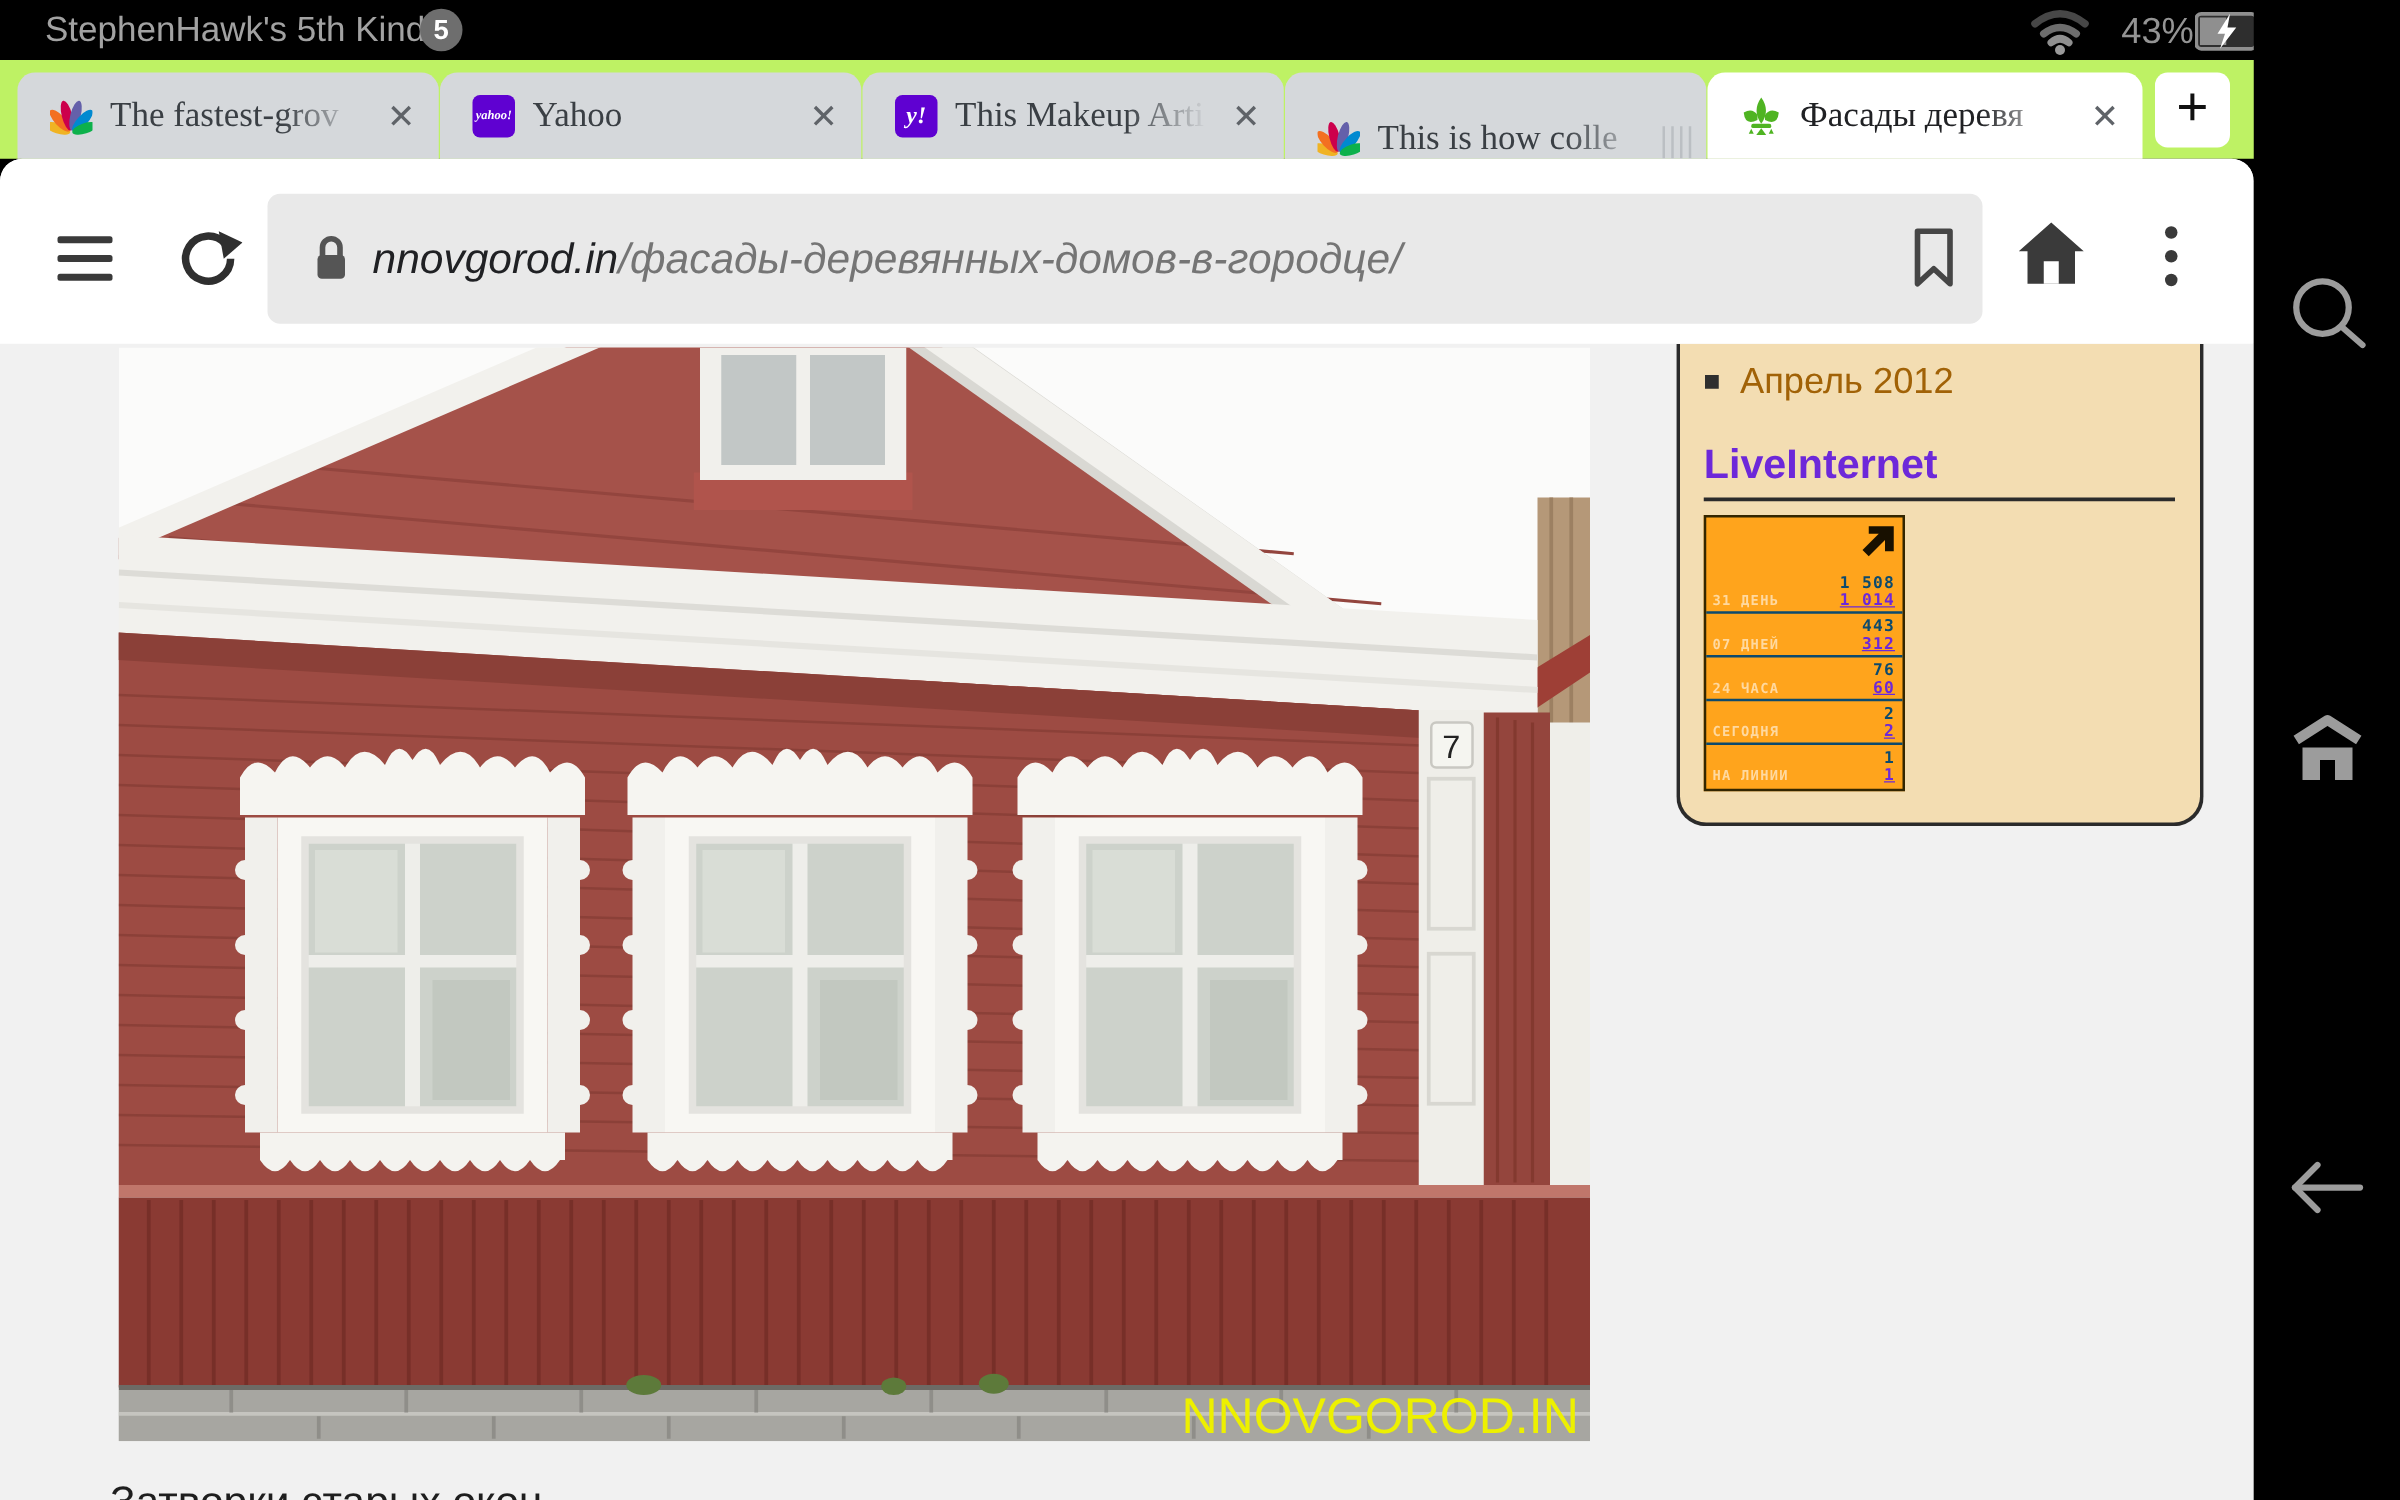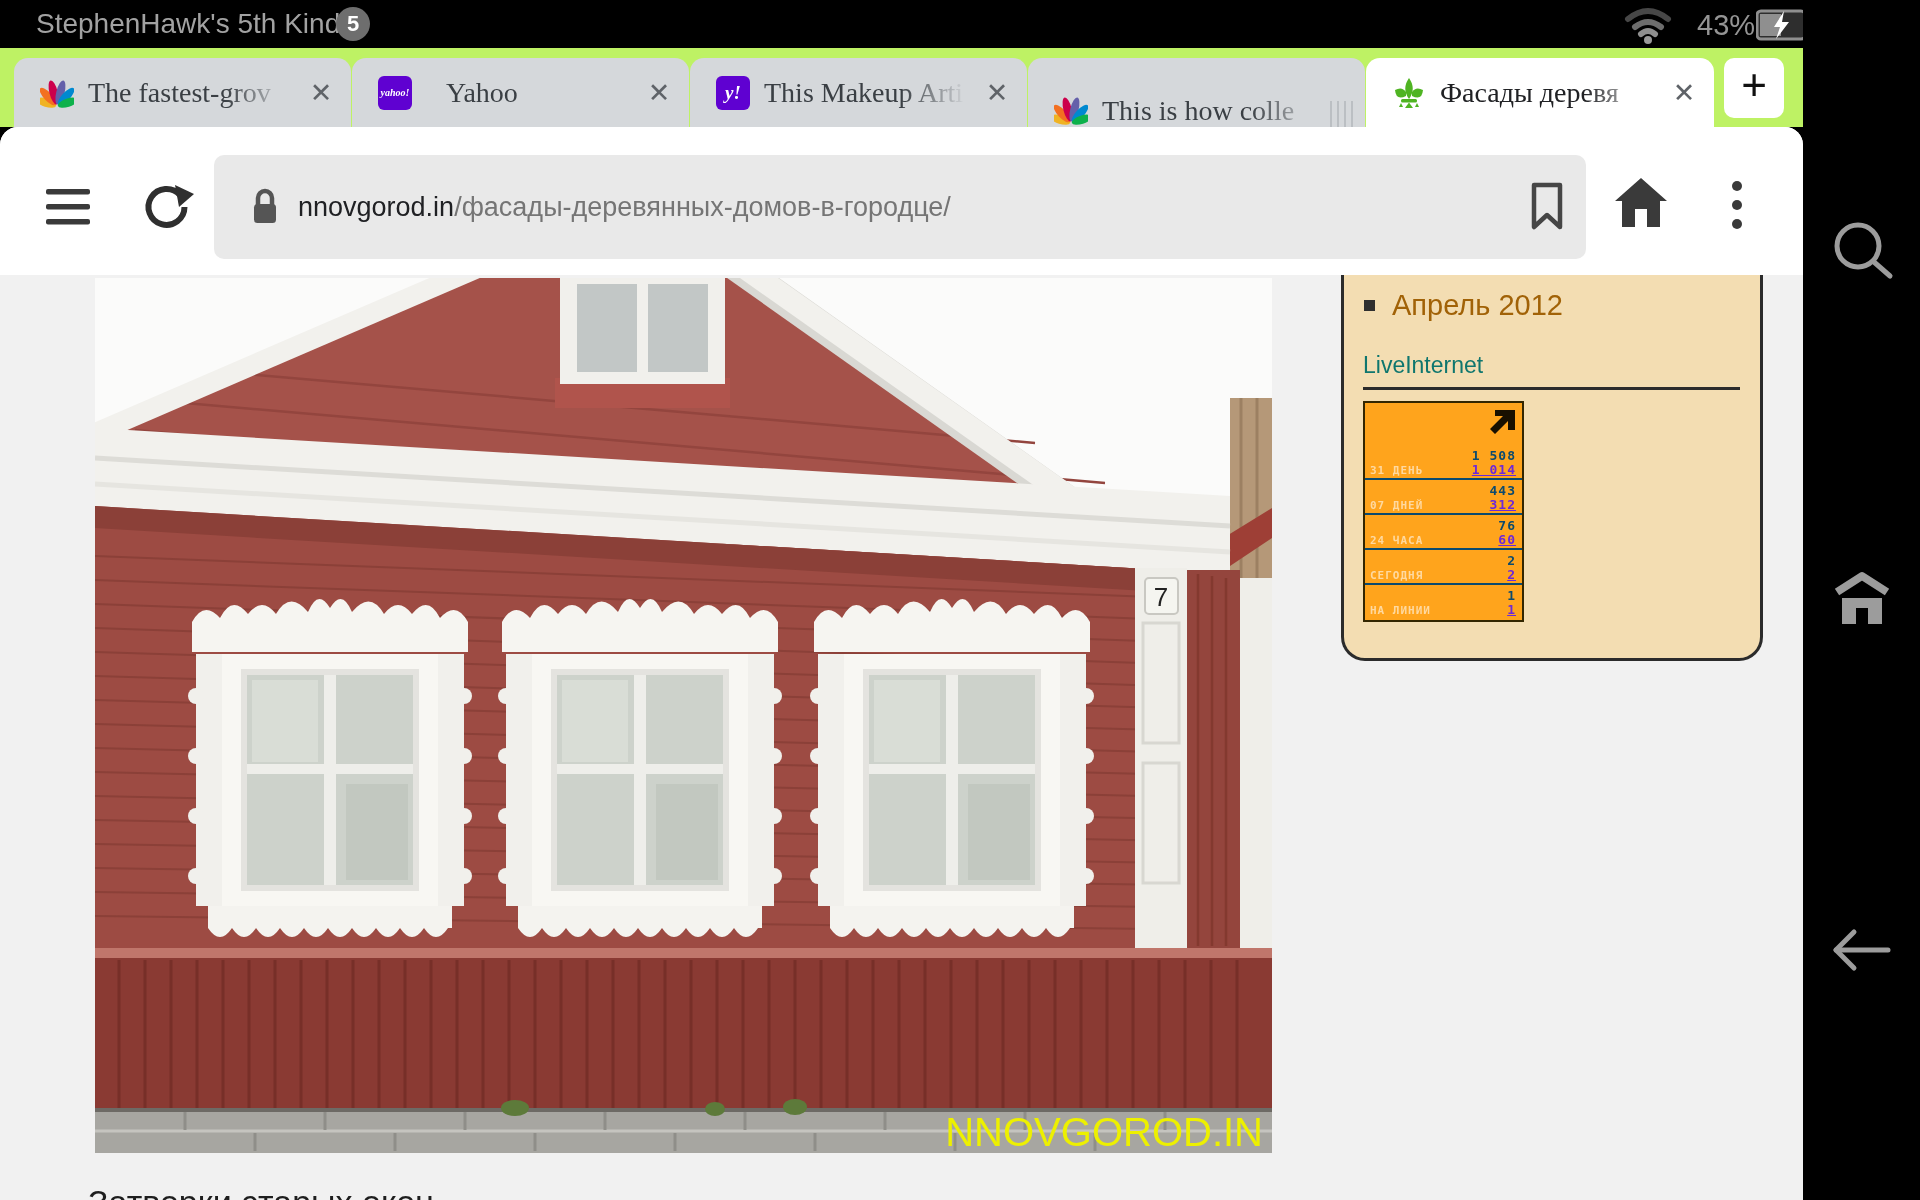--- a/index.html
+++ b/index.html
@@ -33,36 +33,36 @@
   .tab-lines{display:flex;gap:5px;margin-right:12px;}
   .tab-lines i{display:block;width:2px;height:26px;background:#bbbfc3;}
   .newtab{position:absolute;left:1724px;top:10px;width:60px;height:60px;background:#fff;border-radius:10px;
           color:#111;font-size:46px;font-weight:bold;text-align:center;line-height:56px;}
   
   .chrome{position:absolute;left:0;top:127px;width:1803px;height:1073px;background:#fff;
           border-radius:18px 18px 0 0;overflow:hidden;}
   .toolbar{position:absolute;left:0;top:0;width:100%;height:148px;background:#fff;}
   .tb-btn{position:absolute;}
   .urlbar{position:absolute;left:214px;top:28px;width:1372px;height:104px;background:#e9e9e9;border-radius:10px;}
-  .urltext{position:absolute;left:84px;top:0;height:88px;line-height:104px;font-size:27px;white-space:nowrap;}
+  .urltext{position:absolute;left:84px;top:0;height:88px;line-height:104px;font-size:34px;white-space:nowrap;font-style:italic;}
   .url-domain{color:#202124;}
   .url-path{color:#757575;}
   .lock{position:absolute;left:36px;top:32px;}
   .bm{position:absolute;right:18px;top:26px;}
   
   .content{position:absolute;left:0;top:148px;width:1803px;height:925px;background:#f1f1f1;overflow:hidden;}
   .photo{position:absolute;left:95px;top:3px;width:1177px;height:875px;}
   .partial-heading{position:absolute;left:88px;top:908px;font-size:34px;color:#1e1e1e;}
   
   .panel{position:absolute;left:1341px;top:0px;width:422px;height:386px;background:#f3ddb2;
          border:3px solid #2b2b2b;border-top:none;border-radius:0 0 24px 24px;box-sizing:border-box;}
   .archive-row{display:flex;align-items:center;margin:14px 0 0 20px;}
   .archive-bullet{width:11px;height:11px;background:#2f2f2f;margin-right:17px;}
   .archive-link{font-size:29px;color:#a16207;}
-  .li-head{margin:30px 0 0 19px;font-size:23px;font-weight:normal;color:#0f766e;}
+  .li-head{margin:30px 0 0 19px;font-size:33px;font-weight:bold;color:#6d28d9;}
   .li-rule{margin:8px 20px 0 19px;border-bottom:3px solid #2b2b2b;}
   .counter{position:relative;margin:11px 0 0 19px;width:161px;height:221px;background:#ffa41c;
            border:2px solid #332600;box-sizing:border-box;font-family:"DejaVu Sans Mono",monospace;font-weight:bold;}
   .c-block{position:relative;height:75px;}
   .c-row{position:relative;height:35px;border-top:2px solid #0c4a6e;box-sizing:border-box;}
   .c-arrow{position:absolute;right:5px;top:5px;}
   .num1{position:absolute;right:6px;bottom:15px;font-size:13px;color:#0c4a6e;letter-spacing:1px;}
   .line2{position:absolute;left:5px;right:6px;bottom:1px;display:flex;justify-content:space-between;align-items:baseline;}
   .c-label{font-size:11px;color:#ffd9a0;letter-spacing:1px;}
   .num2{font-size:13px;color:#6d28d9;letter-spacing:1px;text-decoration:underline;}
@@ -104,21 +104,21 @@
           <ellipse transform="rotate(-14)" cy="-15" rx="4.4" ry="13" fill="#cc004c"></ellipse>
           <ellipse transform="rotate(14)" cy="-15" rx="4.4" ry="13" fill="#6460aa"></ellipse>
           <ellipse transform="rotate(43)" cy="-14" rx="4.4" ry="12" fill="#0089d0"></ellipse>
           <ellipse transform="rotate(72)" cy="-12" rx="4.4" ry="11" fill="#0db14b"></ellipse>
         </g>
       </svg>
       <span class="title">The fastest-grov</span>
       <span class="close">✕</span>
     </div>
 
-    <div class="tab" style="left:352px;width:337px;gap:20px;">
+    <div class="tab" style="left:352px;width:337px;">
       <span class="fav fav-sq fav-yahoo">yahoo!</span>
       <span class="title">Yahoo</span>
       <span class="close">✕</span>
     </div>
 
     <div class="tab" style="left:690px;width:337px;">
       <span class="fav fav-sq fav-ynews">y!</span>
       <span class="title">This Makeup Arti</span>
       <span class="close">✕</span>
     </div>

